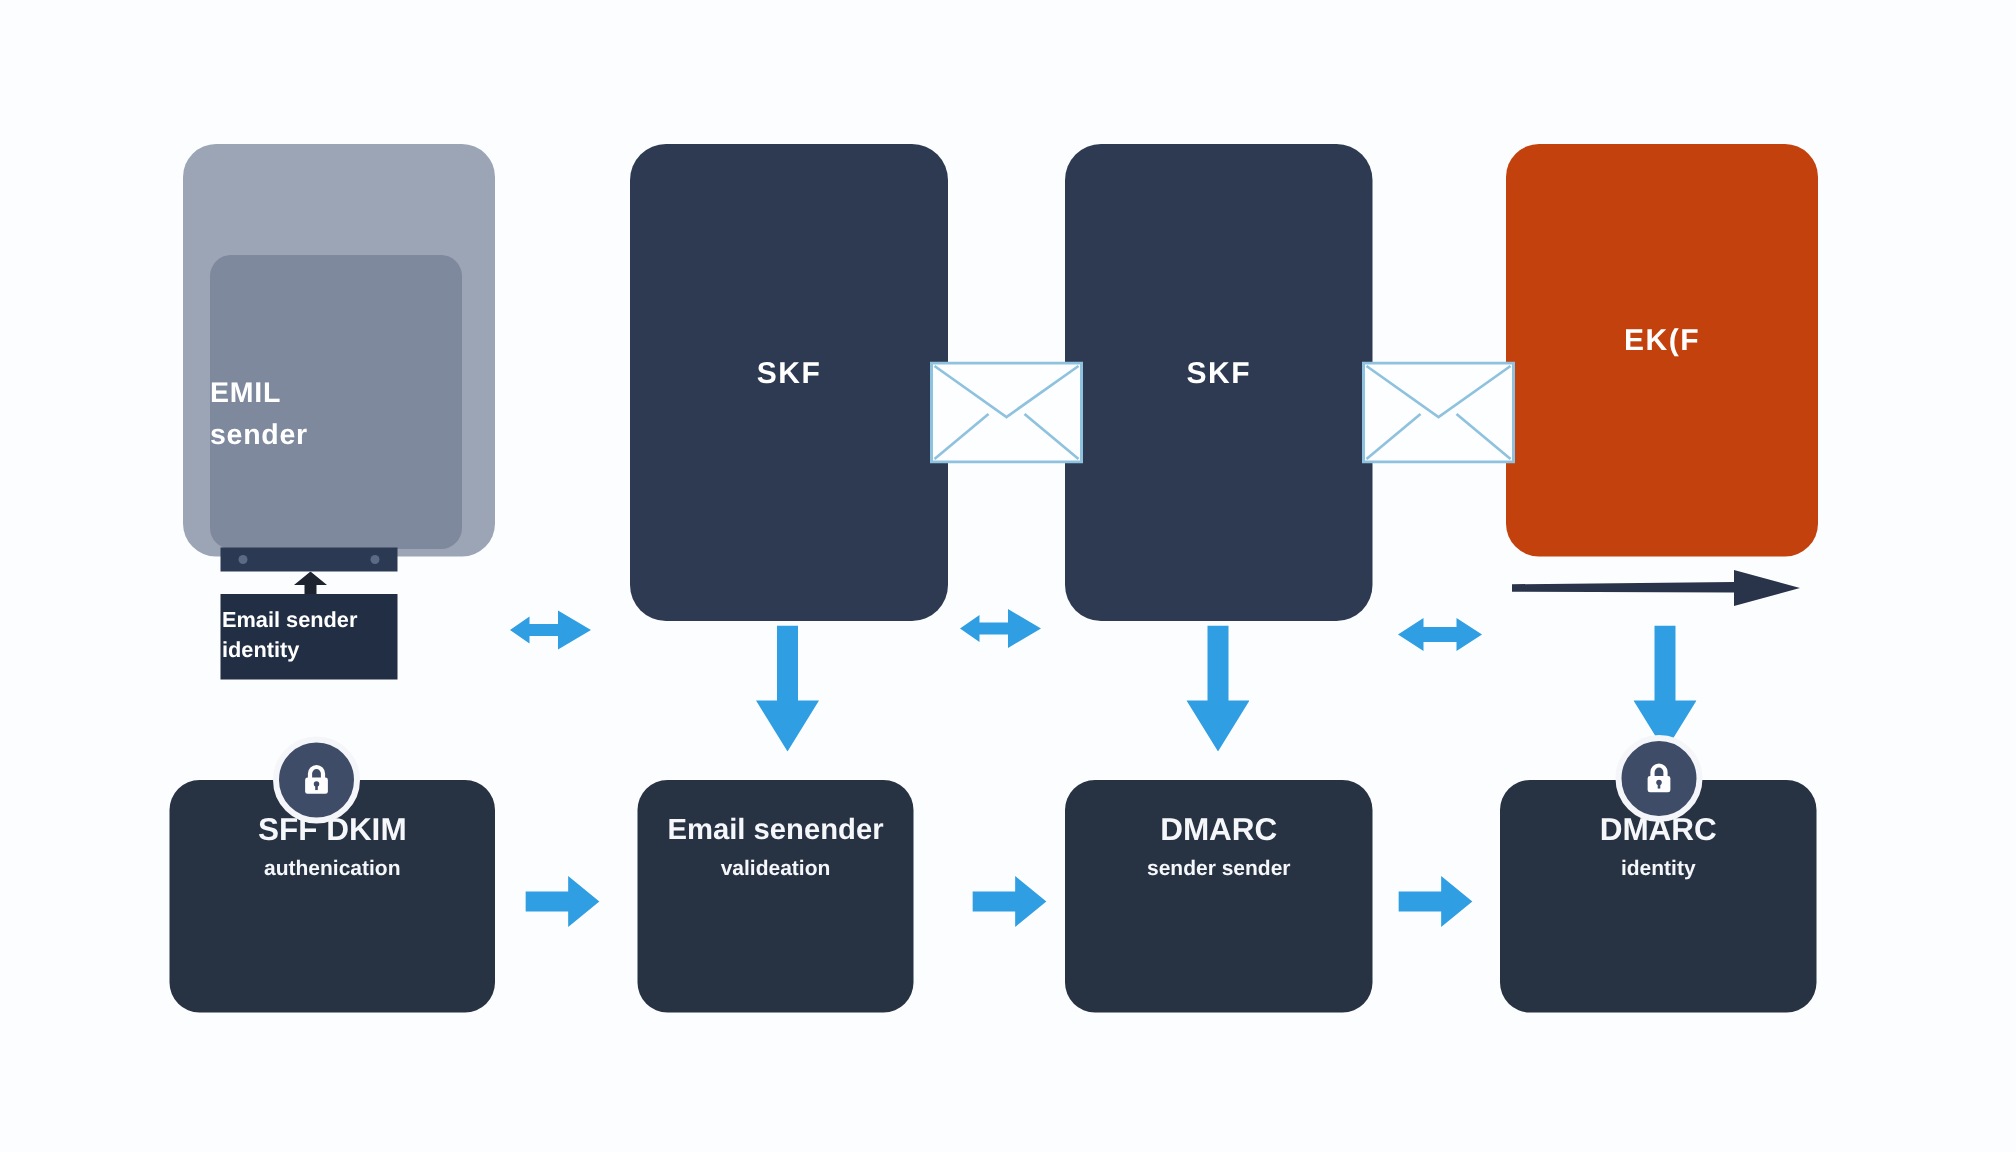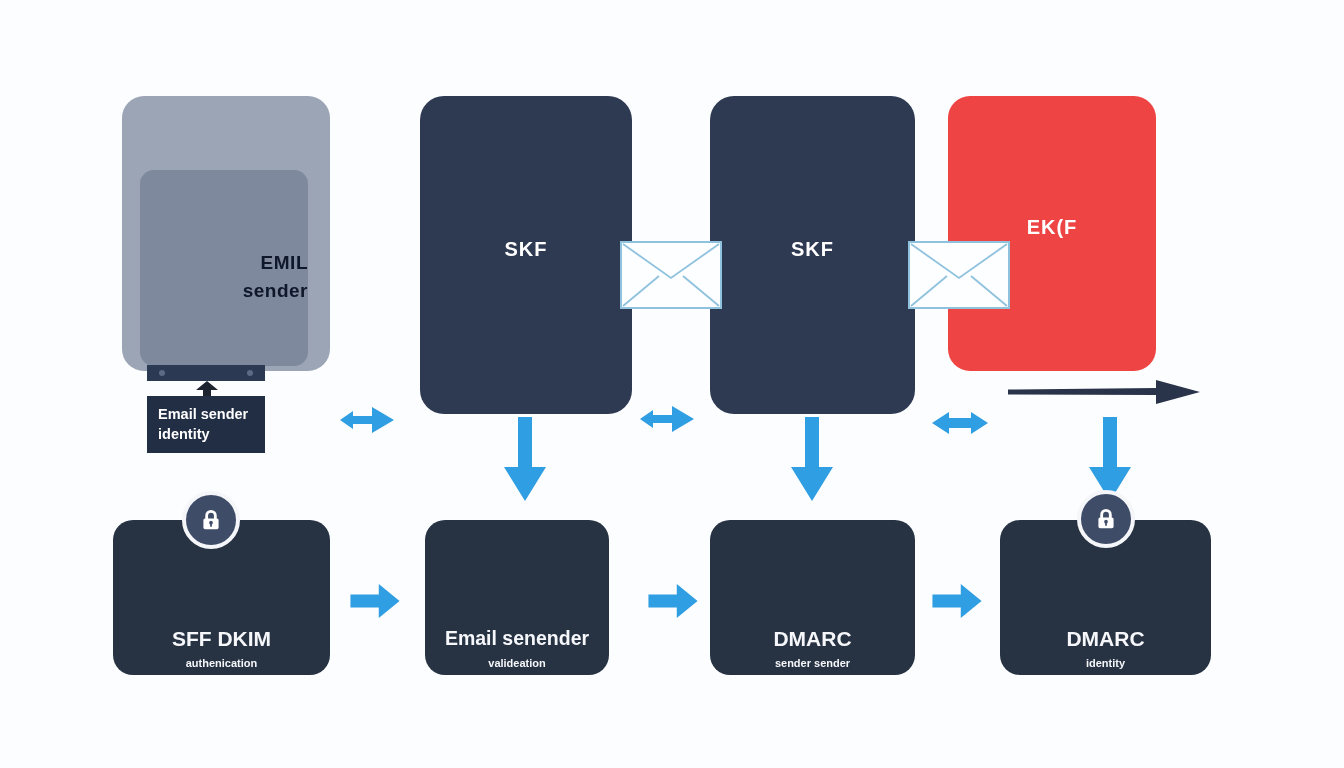--- a/index.html
+++ b/index.html
@@ -16,56 +16,56 @@
   .abs { position:absolute; }
 
   
   .monitor-outer {
     left:122px; top:96px; width:208px; height:275px;
     background:#9ca5b6; border-radius:22px;
   }
   .monitor-screen {
     left:140px; top:170px; width:168px; height:196px;
     background:#7e899e; border-radius:14px;
-    display:flex; flex-direction:column; align-items:flex-end; justify-content:center;
-    color:#0f172a; font-weight:700; font-size:19px; line-height:28px;
+    display:flex; flex-direction:column; align-items:flex-start; justify-content:center;
+    color:#ffffff; font-weight:700; font-size:19px; line-height:28px;
     letter-spacing:0.5px; padding-top:18px; box-sizing:border-box;
     z-index:2;
   }
   .monitor-bar {
     left:147px; top:365px; width:118px; height:16px;
     background:#2b3a52; z-index:3;
   }
   .screw {
     position:absolute; width:6px; height:6px; border-radius:50%;
     background:#5b6a85; top:5px;
   }
   .screw.left  { left:12px; }
   .screw.right { right:12px; }
 
   .sender-label {
     left:147px; top:396px; width:118px; height:57px;
     background:#212e44; color:#ffffff;
     font-size:14.5px; font-weight:700; line-height:20px;
-    padding:8px 0 0 11px; box-sizing:border-box;
+    padding:8px 0 0 1px; box-sizing:border-box;
     z-index:3;
   }
 
   .server-box {
     top:96px; width:212px; height:318px;
     background:#2e3a52; border-radius:24px;
     display:flex; align-items:center; justify-content:center;
     color:#ffffff; font-weight:700; font-size:20px; letter-spacing:1px;
   }
   .server-box .lbl { transform:translateY(-6px); }
   #server1 { left:420px; }
   #server2 { left:710px; width:205px; }
   .receiver-box {
-    left:948px; top:96px; width:208px; height:275px;
-    background:#ef4444; border-radius:22px;
+    left:1004px; top:96px; width:208px; height:275px;
+    background:#c2410c; border-radius:22px;
     display:flex; align-items:center; justify-content:center;
     color:#ffffff; font-weight:700; font-size:20px; letter-spacing:1px;
   }
   .receiver-box .lbl { transform:translateY(-6px); }
 
   .envelope { z-index:5; }
   #envelope1 { left:620px; top:241px; }
   #envelope2 { left:908px; top:241px; }
 
   
@@ -79,27 +79,27 @@
     display:flex; align-items:center; justify-content:center;
     z-index:6;
   }
   #lock1 { left:182px; top:491px; }
   #lock2 { left:1077px; top:490px; }
 
   
   .auth-box {
     top:520px; height:155px;
     background:#273242; border-radius:20px;
-    display:flex; flex-direction:column; align-items:center; justify-content:flex-end;
+    display:flex; flex-direction:column; align-items:center; justify-content:flex-start;
     color:#f5f7fa; text-align:center;
     padding-top:20px; box-sizing:border-box;
     z-index:4;
   }
   .auth-box .l1 { font-size:21px; font-weight:700; line-height:27px; }
-  .auth-box .l2 { font-size:11px; font-weight:700; line-height:23px; }
+  .auth-box .l2 { font-size:14px; font-weight:700; line-height:23px; }
   #authA { left:113px;  width:217px; }
   #authB { left:425px;  width:184px; }
   #authB .l1 { font-size:19.5px; }
   #authC { left:710px;  width:205px; }
   #authD { left:1000px; width:211px; }
 </style>
 </head>
 <body>
 
 <div id="canvas">

